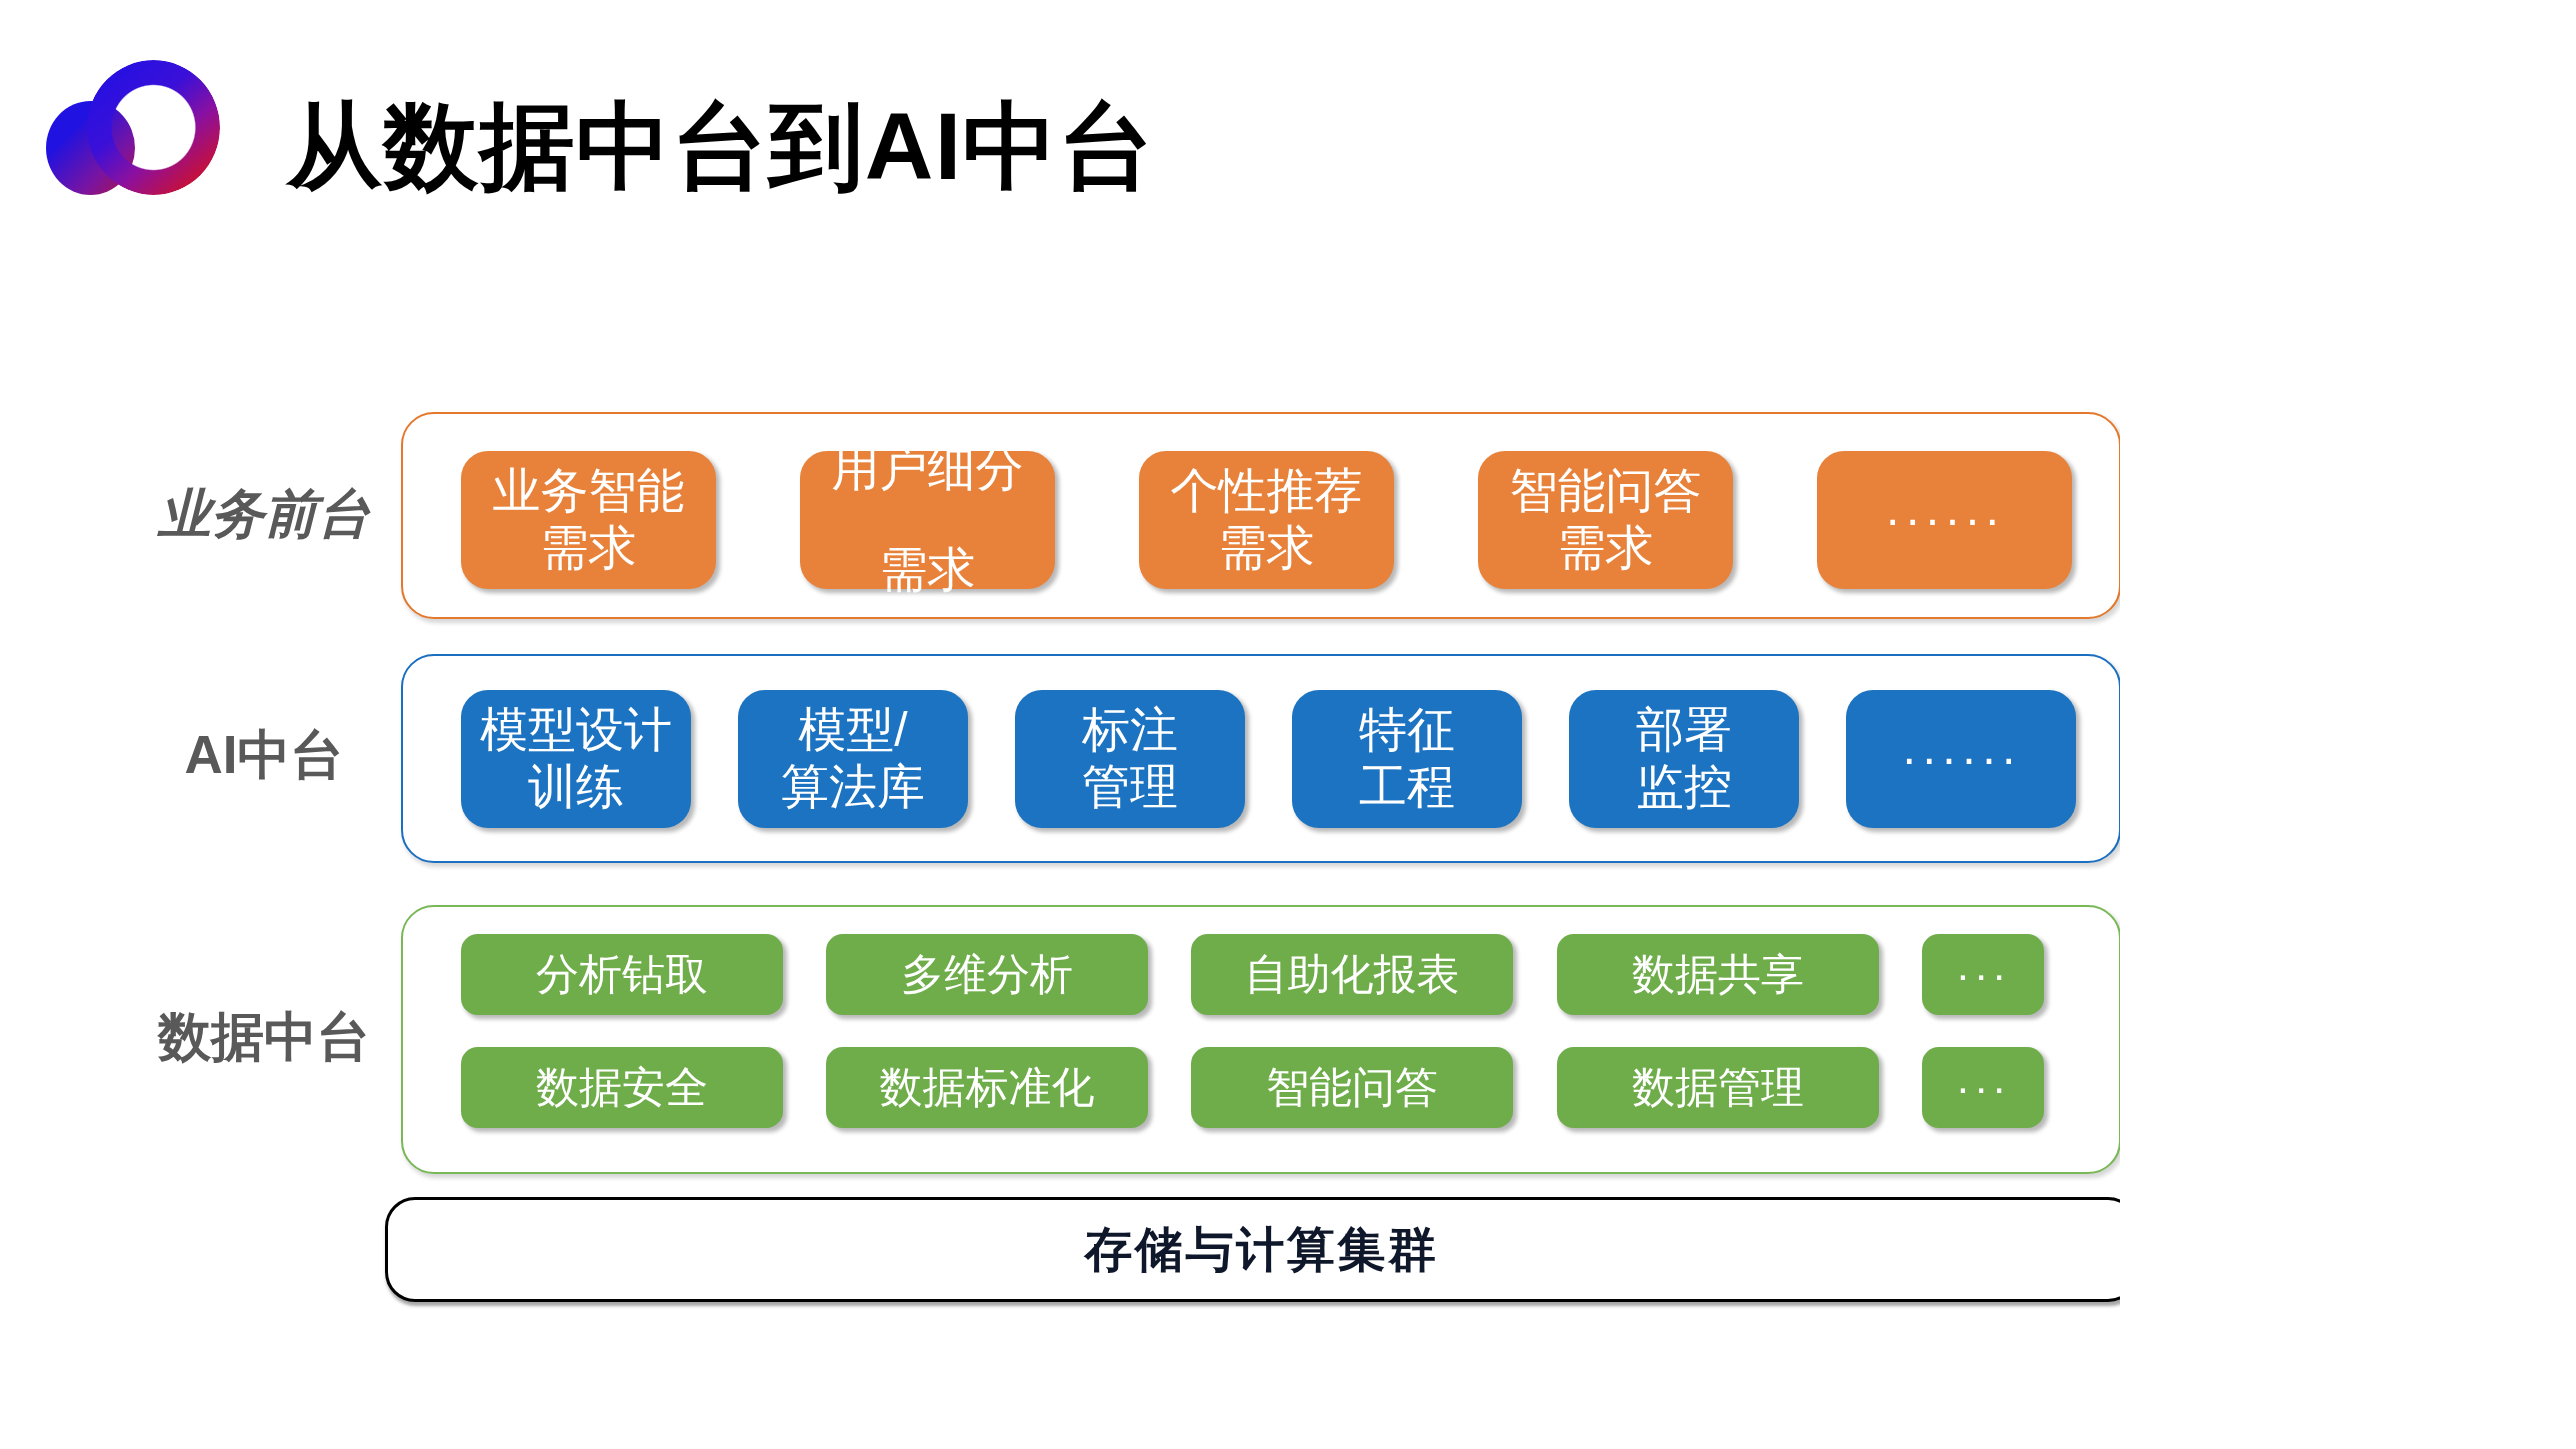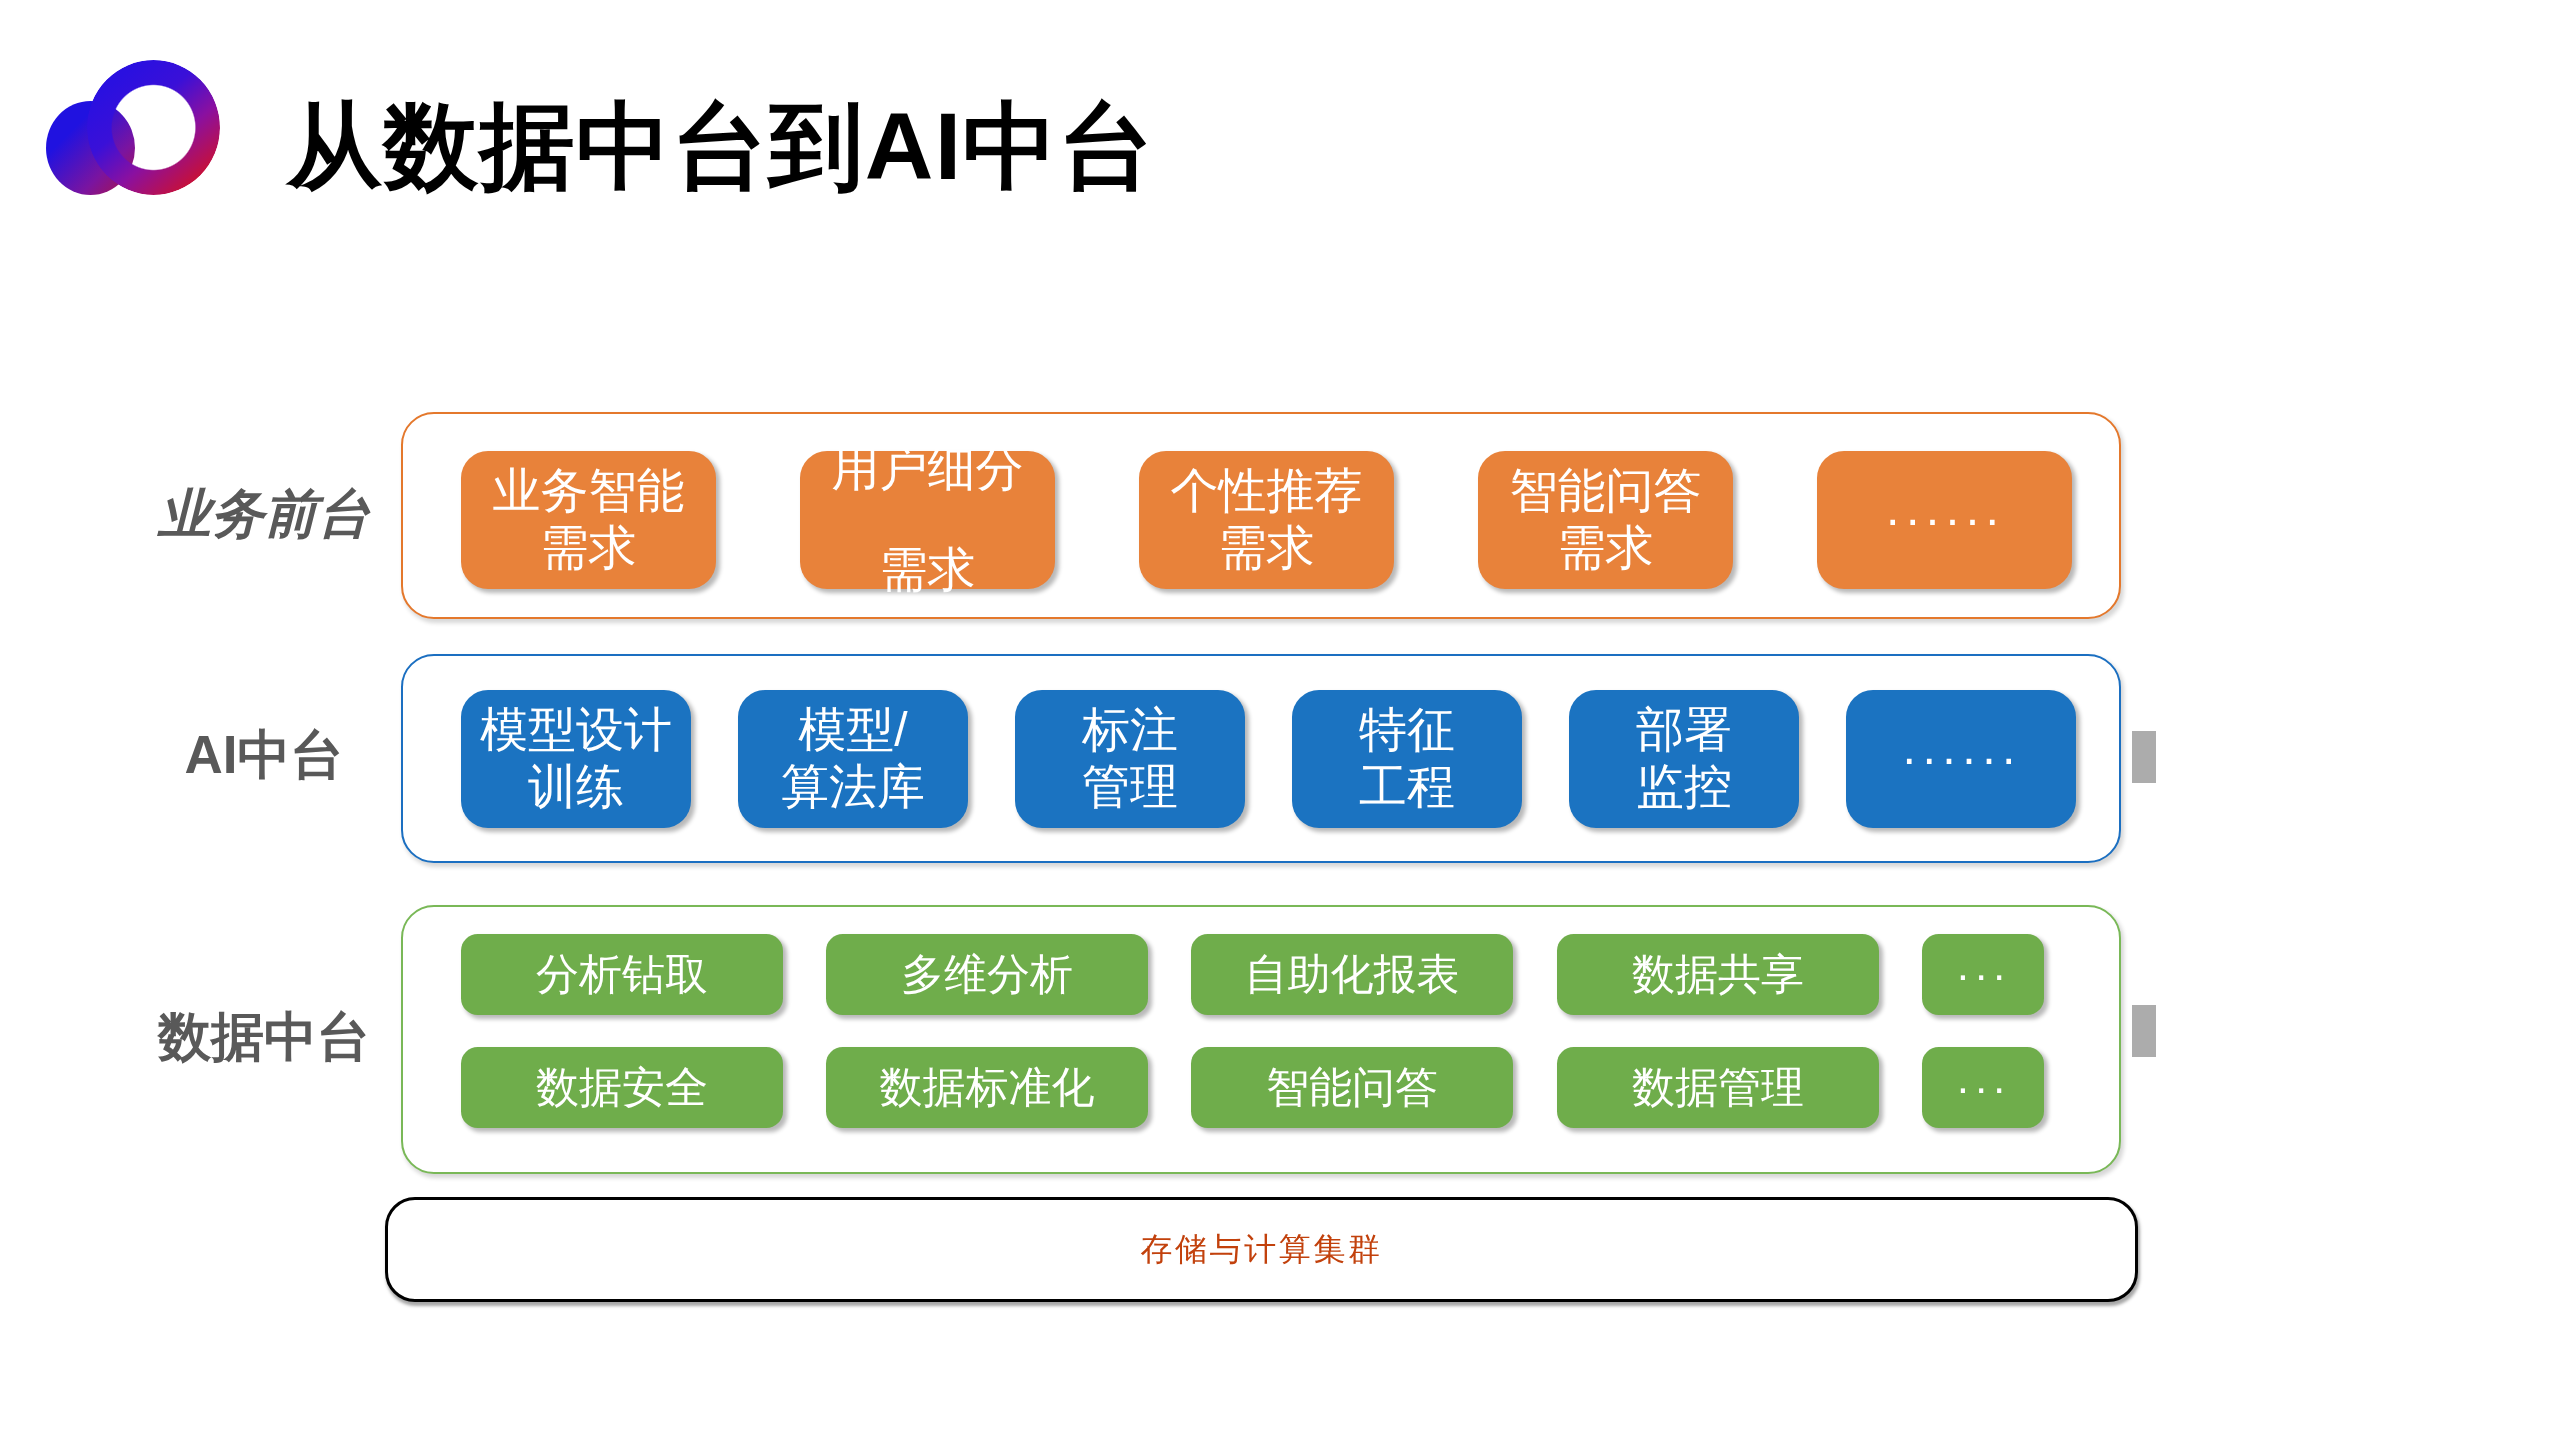--- a/index.html
+++ b/index.html
@@ -1,19 +1,18 @@
 <!DOCTYPE html>
 <html style="font-size:10.3px"><head>
 <meta charset="utf-8">
 <style>
   html,body{margin:0;padding:0;background:#ffffff;}
   .canvas{
     position:relative;width:2120px;height:1449px;background:#ffffff;overflow:hidden;
     font-family:"Liberation Sans","DejaVu Sans",sans-serif;
-    padding-left:36px;
   }
   
   .logo-small{
     position:absolute;left:46px;top:101px;width:89px;height:94px;border-radius:50%;
     background:linear-gradient(135deg,#2012e0 30%,#7a14a0 70%,#b01440 100%);
   }
   .logo-ring{
     position:absolute;left:87px;top:60px;width:133px;height:135px;border-radius:50%;
     background:linear-gradient(140deg,#2a10e0 18%,#3a10d8 40%,#8a10a0 62%,#cc1030 88%);
     -webkit-mask:radial-gradient(closest-side,transparent 62%,#000 64%);
@@ -28,21 +27,21 @@
   .layer{
     position:absolute;left:401px;width:1716px;background:#fff;border-radius:33px;
     box-shadow:2.6px 3.2px 4.5px rgba(0,0,0,0.16);
   }
   .layer.orange{top:412px;height:203px;border:2.6px solid #e4782c;}
   .layer.blue  {top:654px;height:205px;border:2.6px solid #1b6fc1;}
   .layer.green {top:905px;height:265px;border:2.6px solid #79b857;}
   .layer.black {left:385px;top:1197px;width:1747px;height:99px;border:3.2px solid #000;
                 border-radius:30px;box-shadow:1.9px 3.9px 3.2px rgba(0,0,0,0.35);
                 display:flex;align-items:center;justify-content:center;}
-  .cluster-text{font-size:32px;color:#c2410c;font-weight:400;letter-spacing:2.6px;}
+  .cluster-text{font-size:48px;color:#0f172a;font-weight:700;letter-spacing:2.6px;}
   
   .row-label{
     position:absolute;left:90px;width:348px;text-align:center;color:#595959;
     font-size:53px;font-weight:700;line-height:1.1;white-space:nowrap;
   }
   .row-label.l1{top:485px;font-style:italic;}
   .row-label.l2{top:726px;}
   .row-label.l3{top:1008px;}
   
   .box{

